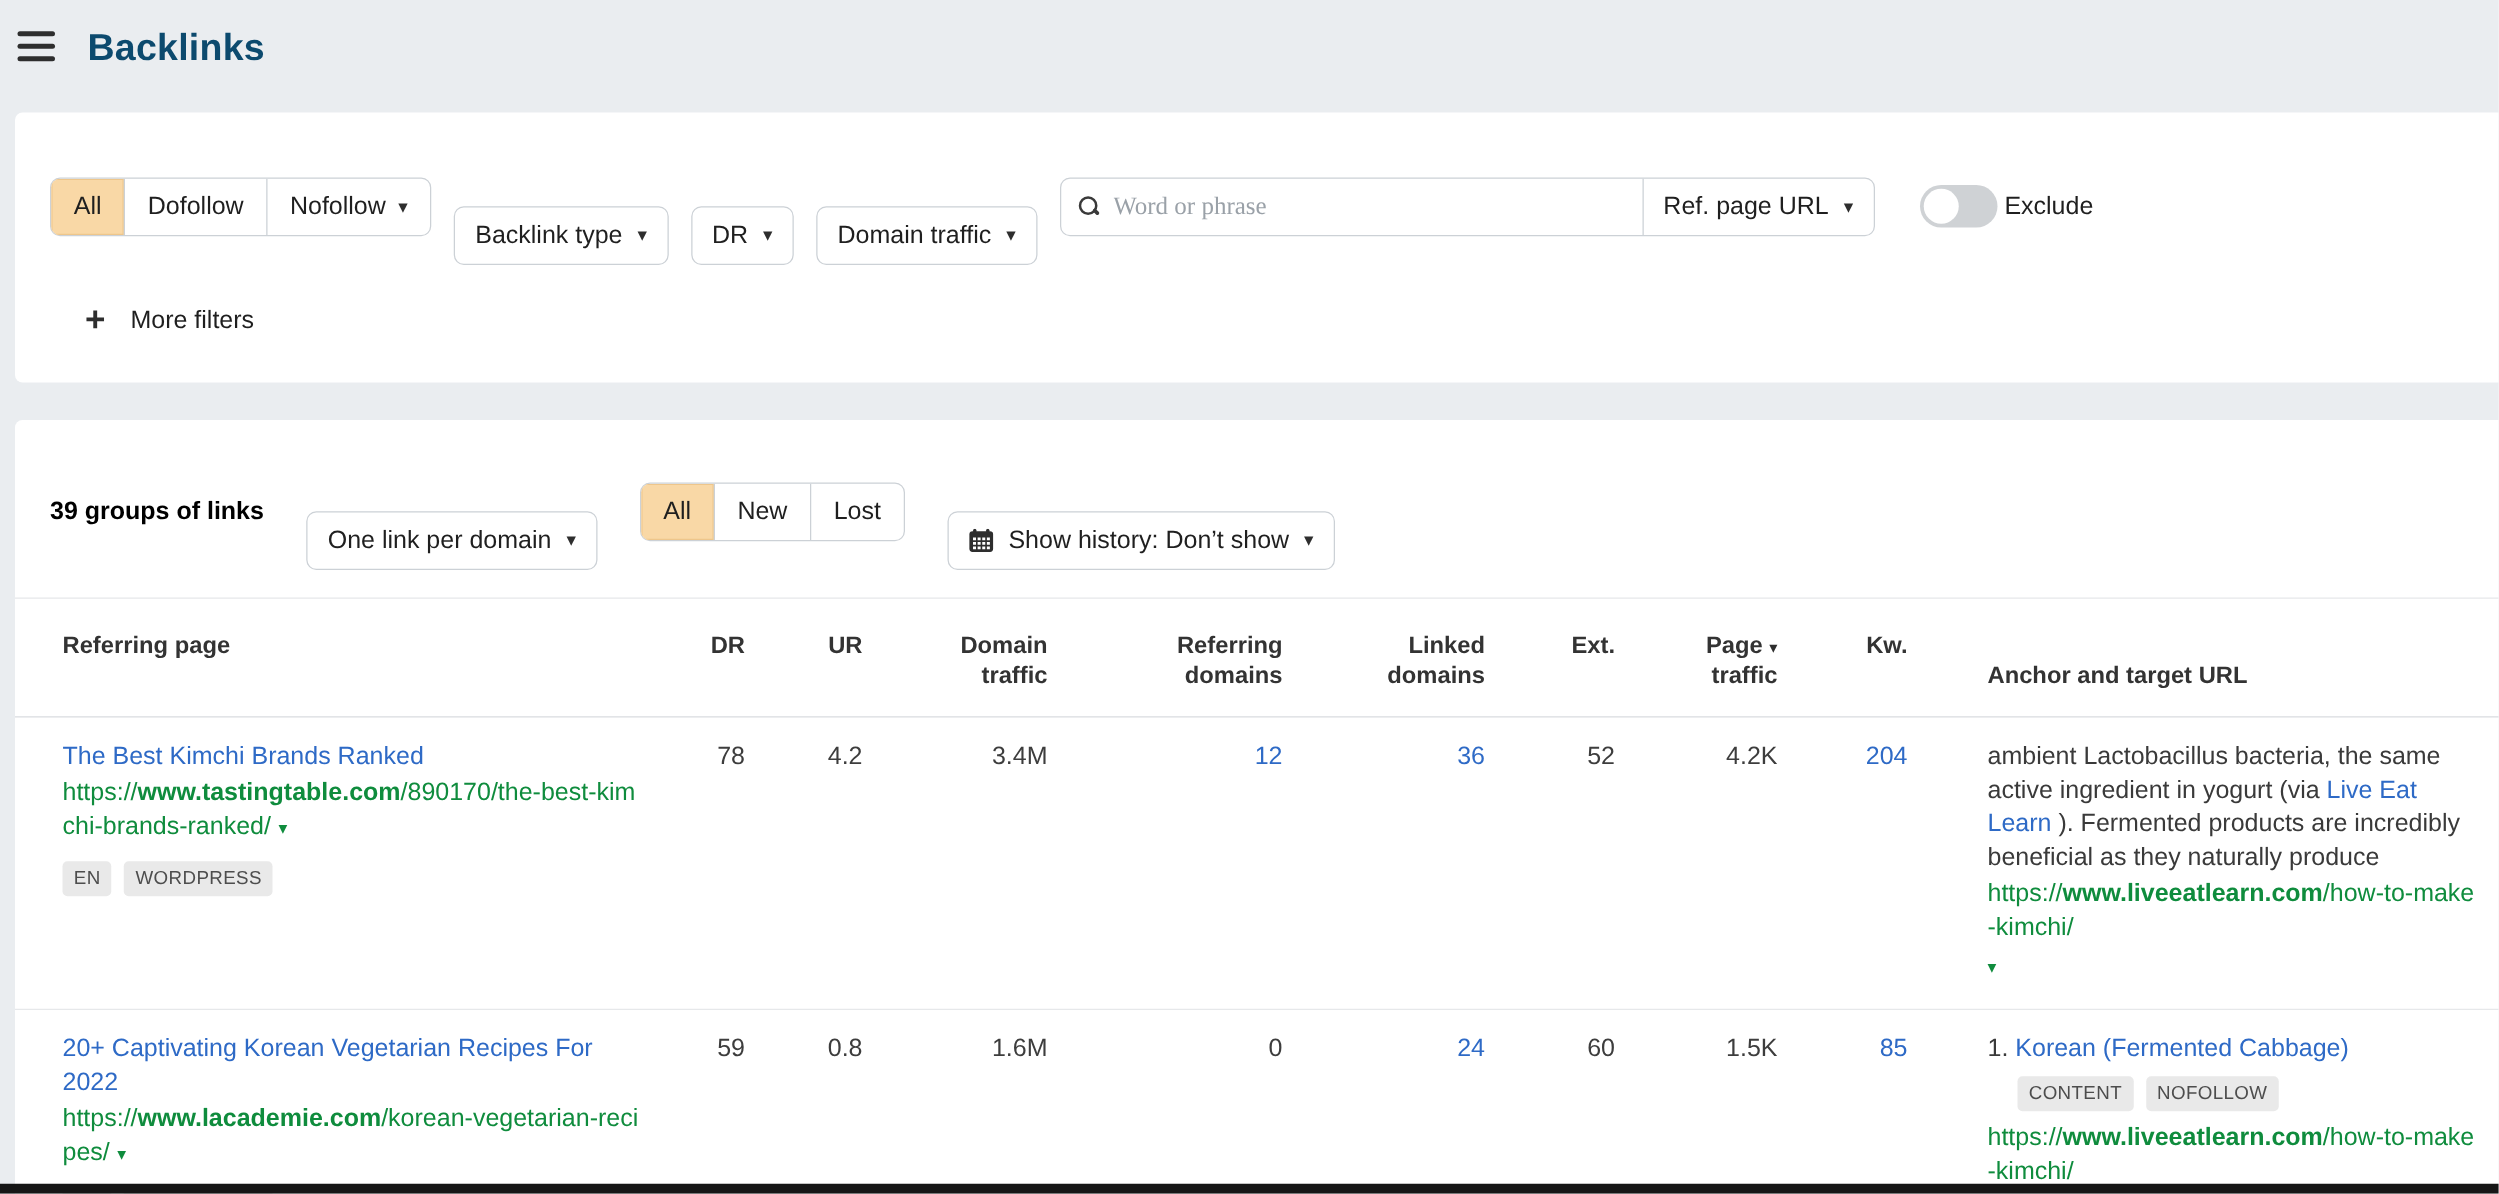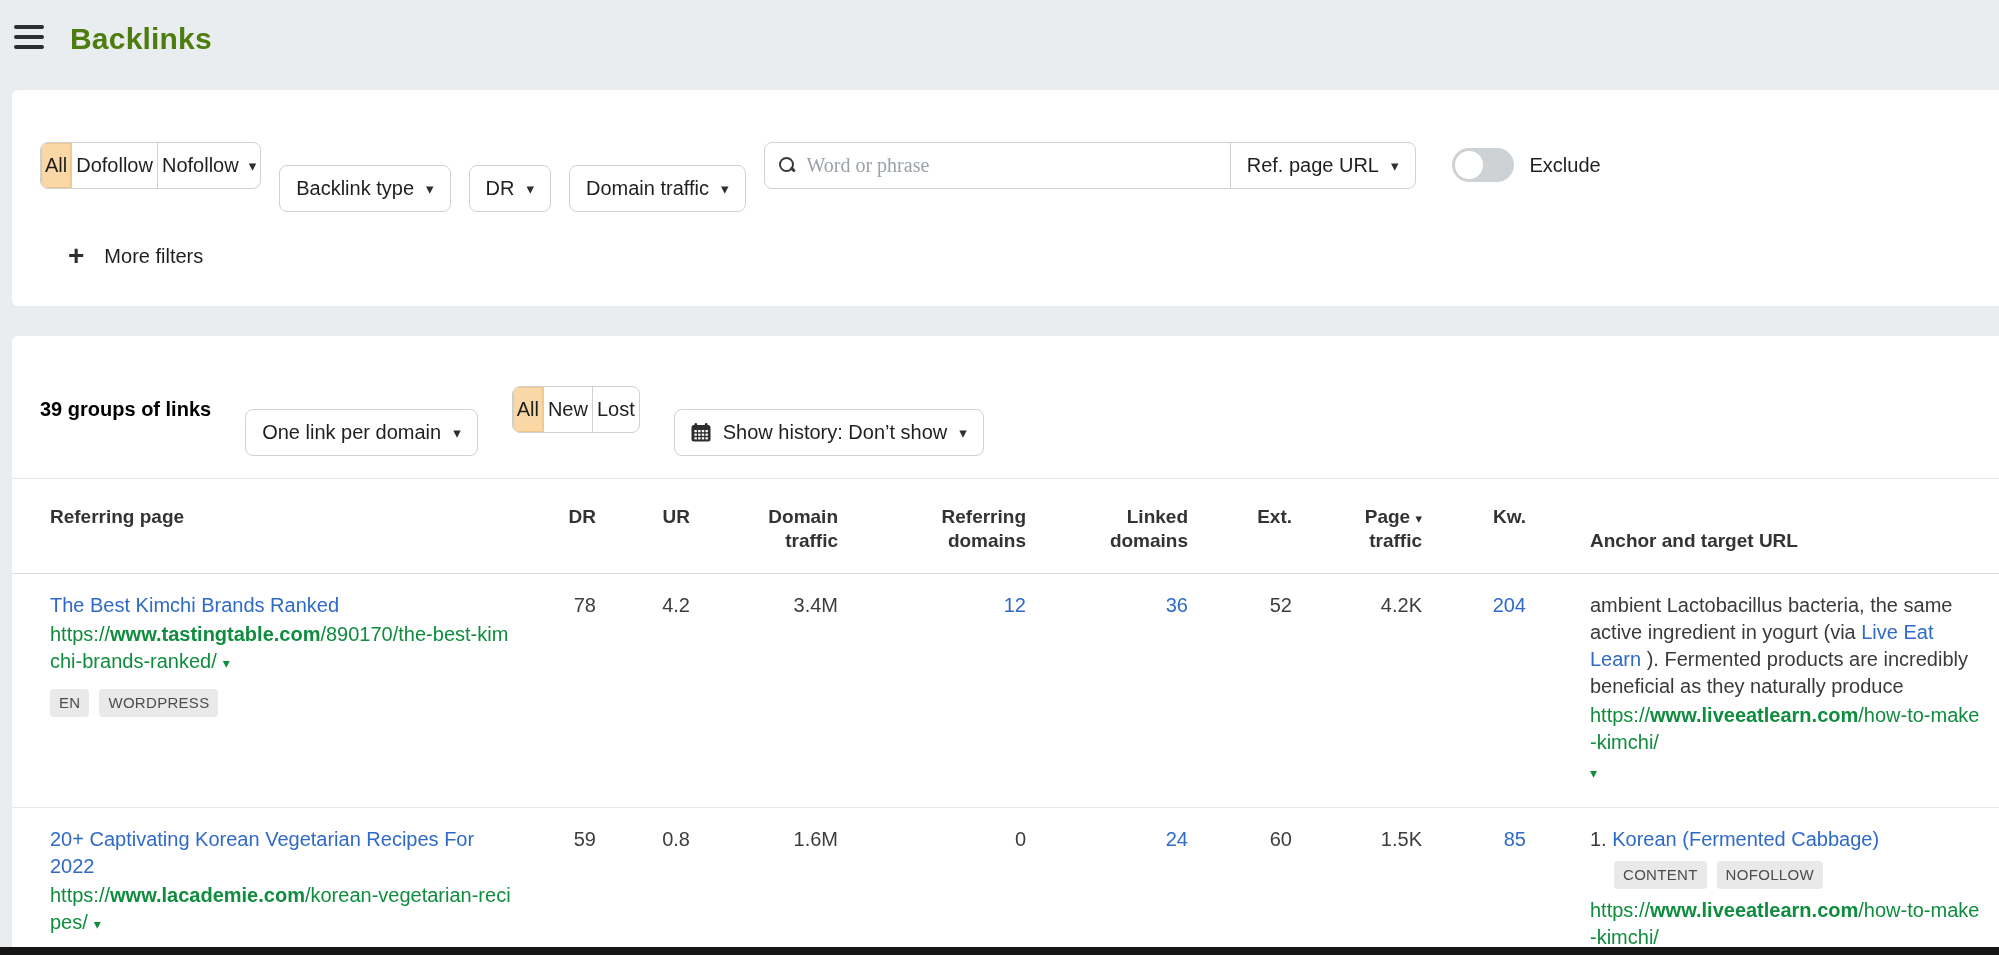--- a/index.html
+++ b/index.html
@@ -23,48 +23,48 @@
   body{
     font-family:"Liberation Sans","DejaVu Sans",sans-serif;
     background:var(--page-bg);
     color:var(--text);
     position:relative;
   }
   
   .topbar{height:90px;display:flex;align-items:flex-start;padding:22px 0 0 14px;}
   .menu-icon{width:30px;height:24px;display:flex;flex-direction:column;justify-content:space-between;cursor:pointer;margin-top:3px;}
   .menu-icon span{display:block;height:4px;border-radius:2px;background:#2e2e2e;}
-  .page-title{font-size:30px;font-weight:bold;color:#4d7c0f;margin-left:26px;letter-spacing:.2px;}
+  .page-title{font-size:30px;font-weight:bold;color:#0c4a6e;margin-left:26px;letter-spacing:.2px;}
   
   .card{background:var(--card-bg);margin-left:12px;border-radius:6px 0 0 6px;}
   .filter-card{padding:28px 0 36px 28px;}
   .table-card{margin-top:30px;padding-top:26px;min-height:633px;}
   
   .btn{
     display:inline-flex;align-items:center;gap:12px;
     height:47px;padding:0 16px;background:#fff;
     border:1px solid var(--border);border-radius:8px;
     font-size:20px;color:var(--text);cursor:pointer;white-space:nowrap;margin-top:47px;
   }
   .caret{font-size:15px;color:#2e2e2e;line-height:1;}
   .seg-group{display:inline-flex;border:1px solid var(--border);border-radius:8px;overflow:hidden;background:#fff;height:47px;}
-  .seg{display:inline-flex;align-items:center;gap:10px;padding:0 4px;font-size:20px;cursor:pointer;border-left:1px solid var(--border);}
+  .seg{display:inline-flex;align-items:center;gap:10px;padding:0 18px;font-size:20px;cursor:pointer;border-left:1px solid var(--border);}
   .seg:first-child{border-left:none;}
   .seg.selected{background:var(--orange);box-shadow:inset 0 0 0 1px var(--orange-border);}
   
   .filter-row{display:flex;align-items:center;gap:18px;flex-wrap:nowrap;}
   .search-combo{display:inline-flex;align-items:center;height:47px;border:1px solid var(--border);border-radius:8px;background:#fff;width:652px;}
   .search-left{display:flex;align-items:center;gap:12px;flex:1;padding:0 14px;height:100%;font-family:Liberation Serif, serif;}
   .search-glyph{position:relative;width:16px;height:16px;flex:0 0 auto;}
   .search-glyph::before{content:"";position:absolute;left:0;top:0;width:11px;height:11px;border:2.5px solid #3a3a3a;border-radius:50%;}
   .search-glyph::after{content:"";position:absolute;left:11px;top:11px;width:6px;height:2.5px;background:#3a3a3a;transform:rotate(45deg);border-radius:2px;}
   .search-input{border:none;outline:none;font-size:20px;flex:1;min-width:0;color:var(--text);font-family:inherit;background:transparent;}
   .search-input::placeholder{color:var(--placeholder);}
   .search-right{display:flex;align-items:center;gap:12px;height:100%;padding:0 16px;border-left:1px solid var(--border);cursor:pointer;font-size:20px;}
-  .toggle-wrap{display:inline-flex;align-items:center;gap:16px;margin-left:18px;}
+  .toggle-wrap{display:inline-flex;align-items:center;gap:6px;margin-left:18px;}
   .toggle{width:62px;height:34px;border-radius:17px;background:#cfd2d5;position:relative;cursor:pointer;flex:0 0 auto;}
   .toggle .knob{position:absolute;left:3px;top:3px;width:28px;height:28px;border-radius:50%;background:#fff;}
   .toggle-label{font-size:20px;white-space:nowrap;}
   .more-filters{display:inline-flex;align-items:center;gap:20px;margin:30px 0 0 28px;cursor:pointer;}
   .plus-icon{font-size:28px;font-weight:bold;color:#2e2e2e;line-height:1;}
   .more-filters-label{font-size:20px;}
   
   .toolbar{display:flex;align-items:center;padding:0 28px;gap:34px;}
   .groups-count{font-size:20px;font-weight:bold;color:#000000;white-space:nowrap;}
   .cal-icon{width:20px;height:19px;flex:0 0 auto;}

